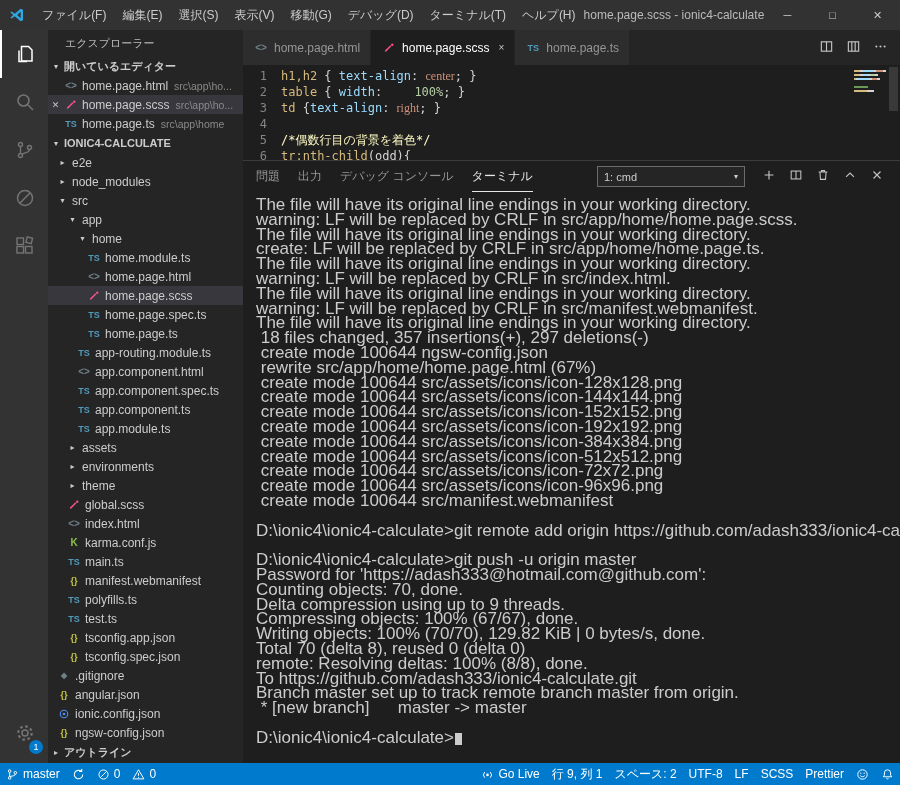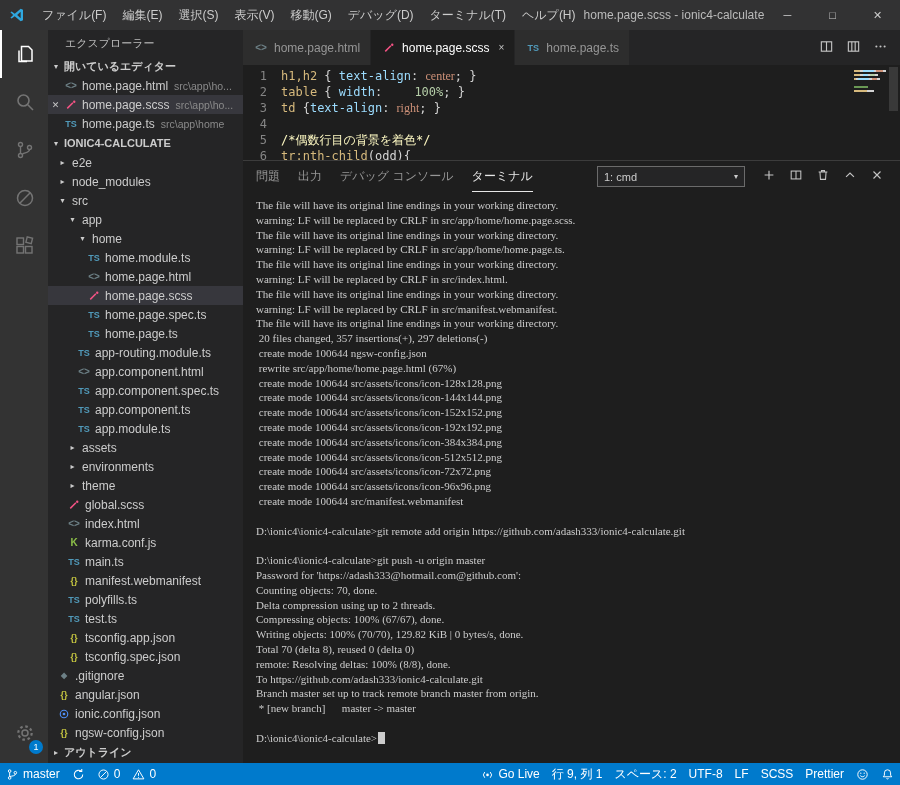--- a/index.html
+++ b/index.html
@@ -70,21 +70,21 @@
   .panel{flex:1;display:flex;flex-direction:column;min-height:0;border-top:1px solid #3c3c3c;}
   .panel-header{height:31px;flex:none;display:flex;align-items:center;justify-content:space-between;padding:0 10px 0 13px;}
   .ptabs{display:flex;gap:18px;}
   .ptab{height:31px;line-height:31px;color:#969696;white-space:nowrap;}
   .ptab.active{color:#e7e7e7;border-bottom:1px solid #e7e7e7;}
   .panel-right{display:flex;align-items:center;}
   .term-picker{width:148px;height:21px;border:1px solid #6b6b6b;background:#252526;color:#cccccc;display:flex;align-items:center;justify-content:space-between;padding:0 6px;font-size:11px;margin-right:10px;}
   .term-picker .dd{font-size:8px;}
   .panel-action{width:27px;text-align:center;color:#c5c5c5;}
   .panel-action svg{width:14px;height:14px;}
-  .terminal{flex:1;overflow:hidden;padding:6px 0 0 13px;font-family:Liberation Serif, serif;font-size:11px;color:#cccccc;}
+  .terminal{flex:1;overflow:hidden;padding:6px 0 0 13px;font-family:Liberation Sans, sans-serif;font-size:17px;color:#cccccc;}
   .term-line{height:14.8px;line-height:14.8px;white-space:pre;}
   .cursor{display:inline-block;width:7px;height:12px;background:#cccccc;margin-left:1px;vertical-align:-2px;}
   
   .statusbar{height:22px;background:#007acc;flex:none;display:flex;justify-content:space-between;color:#ffffff;overflow:hidden;}
   .sb-group{display:flex;align-items:center;height:22px;}
   .sb-item{display:flex;align-items:center;gap:4px;padding:0 6px;height:22px;white-space:nowrap;}
   .sb-item svg{width:13px;height:13px;}
 </style>
 </head>
 <body>
@@ -512,45 +512,45 @@
                     </svg>
                   </span></div>
               </div>
           </div>
         </div>
         <div class="terminal">
           <div id="term-lines">
               <div class="term-line">The file will have its original line endings in your working directory.</div>
               <div class="term-line">warning: LF will be replaced by CRLF in src/app/home/home.page.scss.</div>
               <div class="term-line">The file will have its original line endings in your working directory.</div>
-              <div class="term-line">warning: LF will be replaced by CRLF in src/app/home/home.page.ts.</div>
+              <div class="term-line">create: LF will be replaced by CRLF in src/app/home/home.page.ts.</div>
               <div class="term-line">The file will have its original line endings in your working directory.</div>
               <div class="term-line">warning: LF will be replaced by CRLF in src/index.html.</div>
               <div class="term-line">The file will have its original line endings in your working directory.</div>
               <div class="term-line">warning: LF will be replaced by CRLF in src/manifest.webmanifest.</div>
               <div class="term-line">The file will have its original line endings in your working directory.</div>
-              <div class="term-line"> 20 files changed, 357 insertions(+), 297 deletions(-)</div>
+              <div class="term-line"> 18 files changed, 357 insertions(+), 297 deletions(-)</div>
               <div class="term-line"> create mode 100644 ngsw-config.json</div>
               <div class="term-line"> rewrite src/app/home/home.page.html (67%)</div>
               <div class="term-line"> create mode 100644 src/assets/icons/icon-128x128.png</div>
               <div class="term-line"> create mode 100644 src/assets/icons/icon-144x144.png</div>
               <div class="term-line"> create mode 100644 src/assets/icons/icon-152x152.png</div>
               <div class="term-line"> create mode 100644 src/assets/icons/icon-192x192.png</div>
               <div class="term-line"> create mode 100644 src/assets/icons/icon-384x384.png</div>
               <div class="term-line"> create mode 100644 src/assets/icons/icon-512x512.png</div>
               <div class="term-line"> create mode 100644 src/assets/icons/icon-72x72.png</div>
               <div class="term-line"> create mode 100644 src/assets/icons/icon-96x96.png</div>
               <div class="term-line"> create mode 100644 src/manifest.webmanifest</div>
               <div class="term-line">&nbsp;</div>
               <div class="term-line">D:\ionic4\ionic4-calculate&gt;git remote add origin https://github.com/adash333/ionic4-calculate.git</div>
               <div class="term-line">&nbsp;</div>
               <div class="term-line">D:\ionic4\ionic4-calculate&gt;git push -u origin master</div>
               <div class="term-line">Password for 'https://adash333@hotmail.com@github.com':</div>
               <div class="term-line">Counting objects: 70, done.</div>
-              <div class="term-line">Delta compression using up to 2 threads.</div>
+              <div class="term-line">Delta compression using up to 9 threads.</div>
               <div class="term-line">Compressing objects: 100% (67/67), done.</div>
               <div class="term-line">Writing objects: 100% (70/70), 129.82 KiB | 0 bytes/s, done.</div>
               <div class="term-line">Total 70 (delta 8), reused 0 (delta 0)</div>
               <div class="term-line">remote: Resolving deltas: 100% (8/8), done.</div>
               <div class="term-line">To https://github.com/adash333/ionic4-calculate.git</div>
               <div class="term-line">Branch master set up to track remote branch master from origin.</div>
               <div class="term-line"> * [new branch]      master -&gt; master</div>
               <div class="term-line">&nbsp;</div>
             </div>
           <div class="term-line"><span>D:\ionic4\ionic4-calculate&gt;</span><span class="cursor"></span></div>

